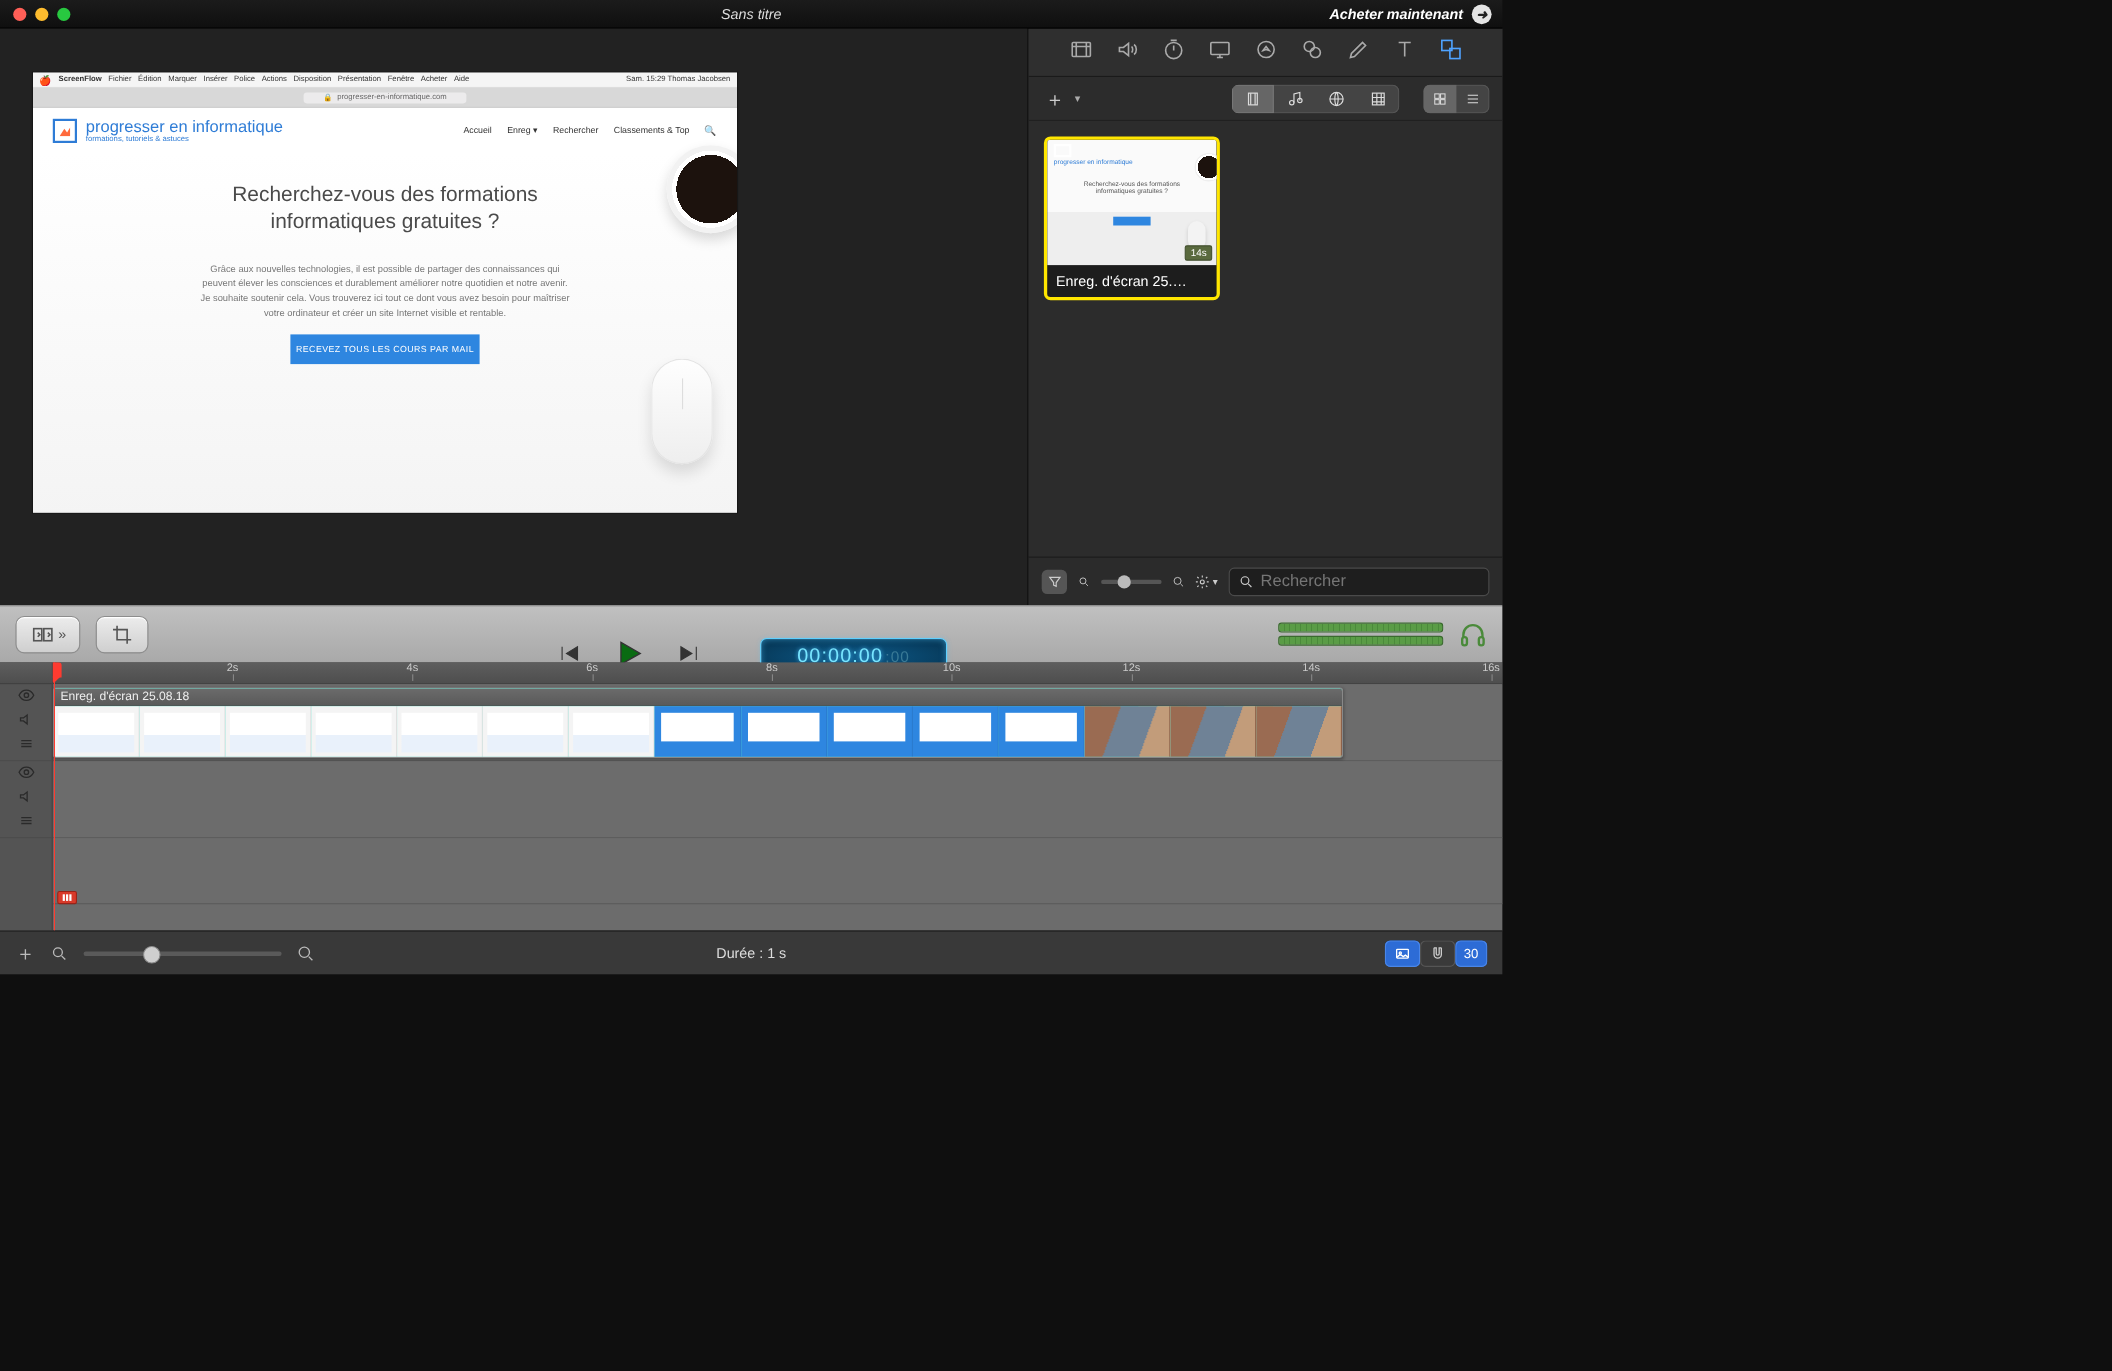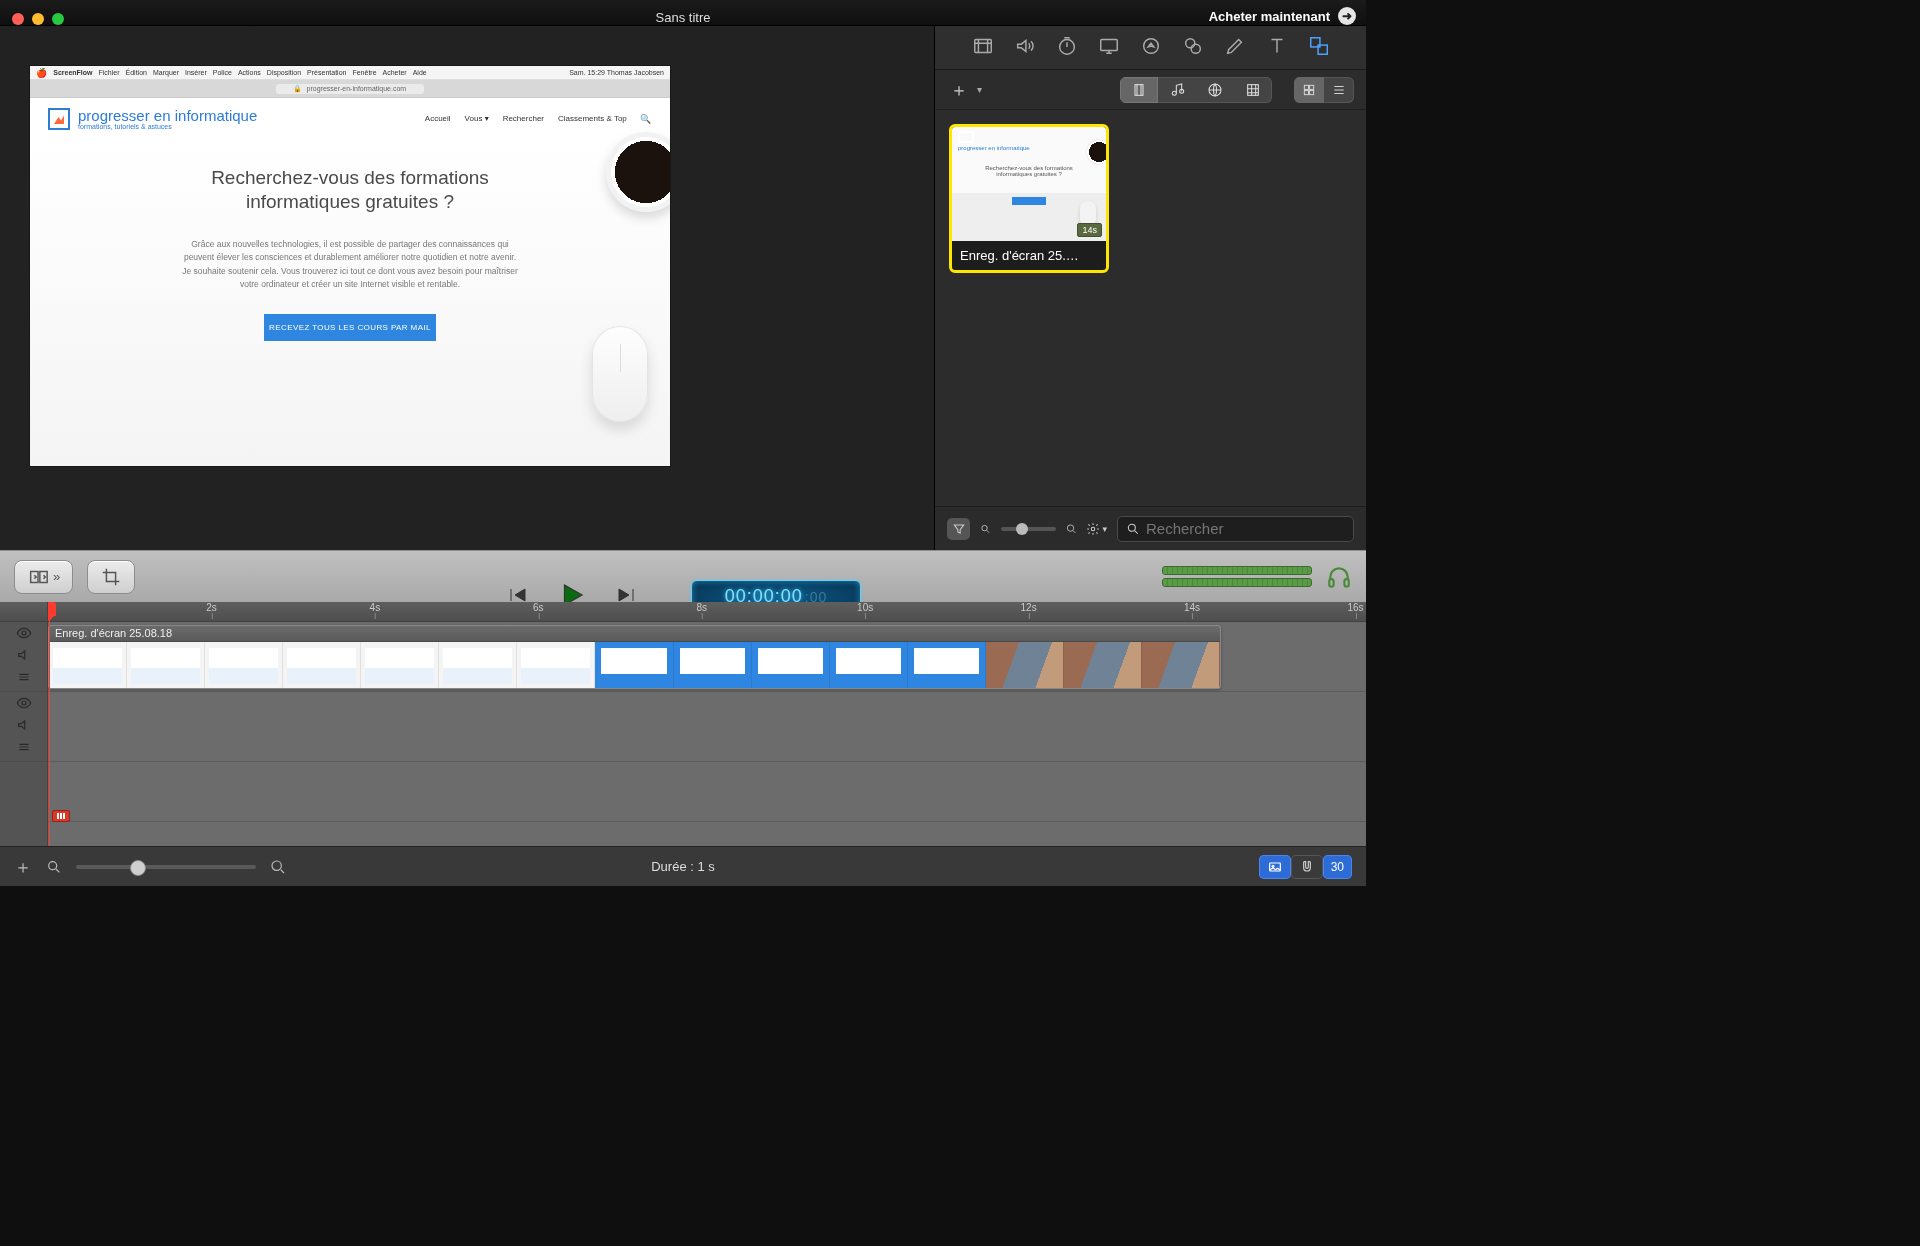--- a/index.html
+++ b/index.html
@@ -26,23 +26,24 @@
     background: var(--bg-darker);
     overflow: hidden;
     color: var(--text-light);
   }
 
   
   .titlebar {
     height: 26px;
     background: linear-gradient(#1b1b1b, #0f0f0f);
     display: flex;
-    align-items: flex-end;
+    align-items: center;
     border-bottom: 1px solid #000;
     position: relative;
+    font-style: italic;
   }
   .traffic {
     display: flex; gap: 8px; padding-left: 12px;
   }
   .traffic span {
     width: 12px; height: 12px; border-radius: 50%;
   }
   .t-red { background: var(--traffic-red); }
   .t-yel { background: var(--traffic-yellow); }
   .t-grn { background: var(--traffic-green); }
@@ -134,21 +135,21 @@
     width: 56px; height: 96px; border-radius: 28px;
     background: linear-gradient(#fefefe, #eee);
     box-shadow: 0 8px 14px rgba(0,0,0,.12), inset 0 0 0 1px #e4e4e4;
   }
   .mouse::after{
     content:""; position:absolute; left:50%; top:18px; width:1px; height:28px; background:#ddd;
   }
   .prev-h1 { font-size: 19px; color: #4a4a4a; line-height: 1.25; font-weight: 500; }
   .prev-p { font-size: 8.5px; color: #777; margin: 24px auto 0; max-width: 340px; line-height: 1.6; }
   .prev-cta {
-    display: inline-block; margin-top: 22px;
+    display: inline-block; margin-top: 12px;
     background: #2e86e0; color: #fff; font-size: 8px;
     padding: 9px 5px; letter-spacing: .4px;
   }
 
   
   .side {
     width: 432px;
     background: var(--bg-panel);
     border-left: 1px solid #000;
     display: flex; flex-direction: column;
@@ -472,21 +473,21 @@
       <div class="prev-header">
         <div class="prev-logo">
           <div class="prev-logo-box"></div>
           <div>
             <div class="prev-logo-text">progresser en informatique</div>
             <div class="prev-logo-sub">formations, tutoriels &amp; astuces</div>
           </div>
         </div>
         <div class="prev-nav" id="prev-nav">
             <span>Accueil</span>
-            <span>Vous ▾</span>
+            <span>Enreg ▾</span>
             <span>Rechercher</span>
             <span>Classements &amp; Top</span>
             <span style="font-size: 9px;">🔍</span>
           </div>
       </div>
       <div class="prev-body">
         <div class="coffee"></div>
         <div class="mouse"></div>
         <div class="prev-h1">
           <span>Recherchez-vous des formations</span><br>

